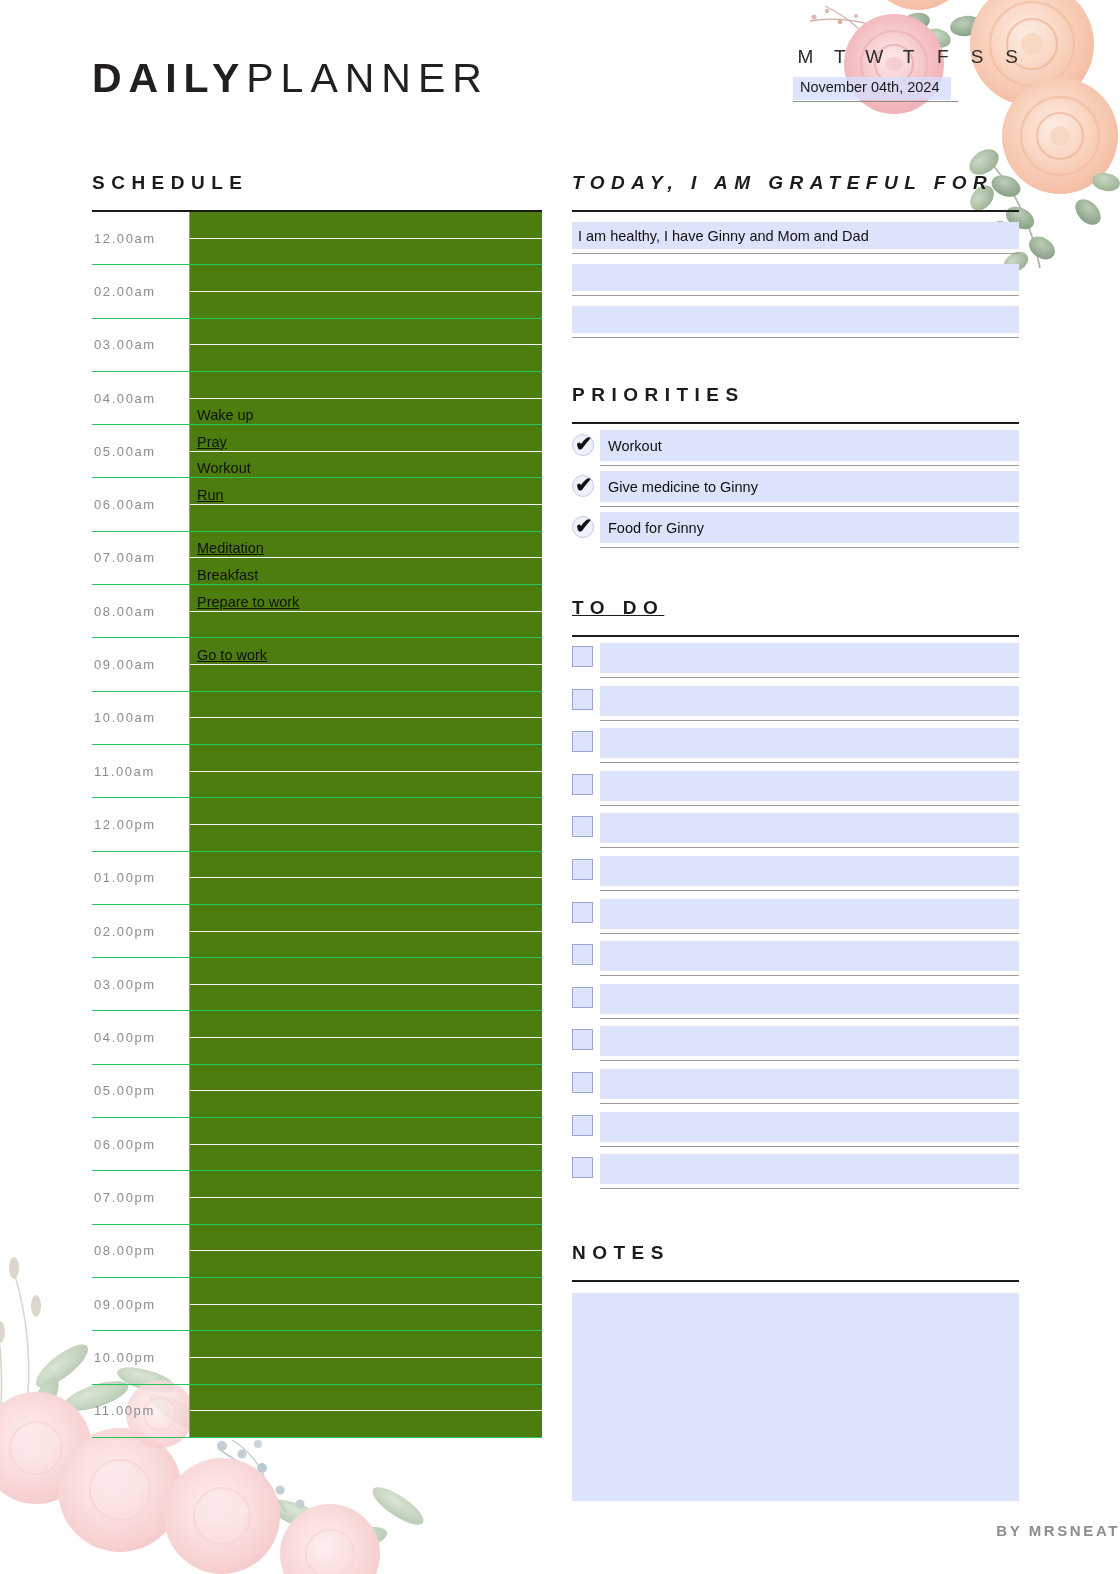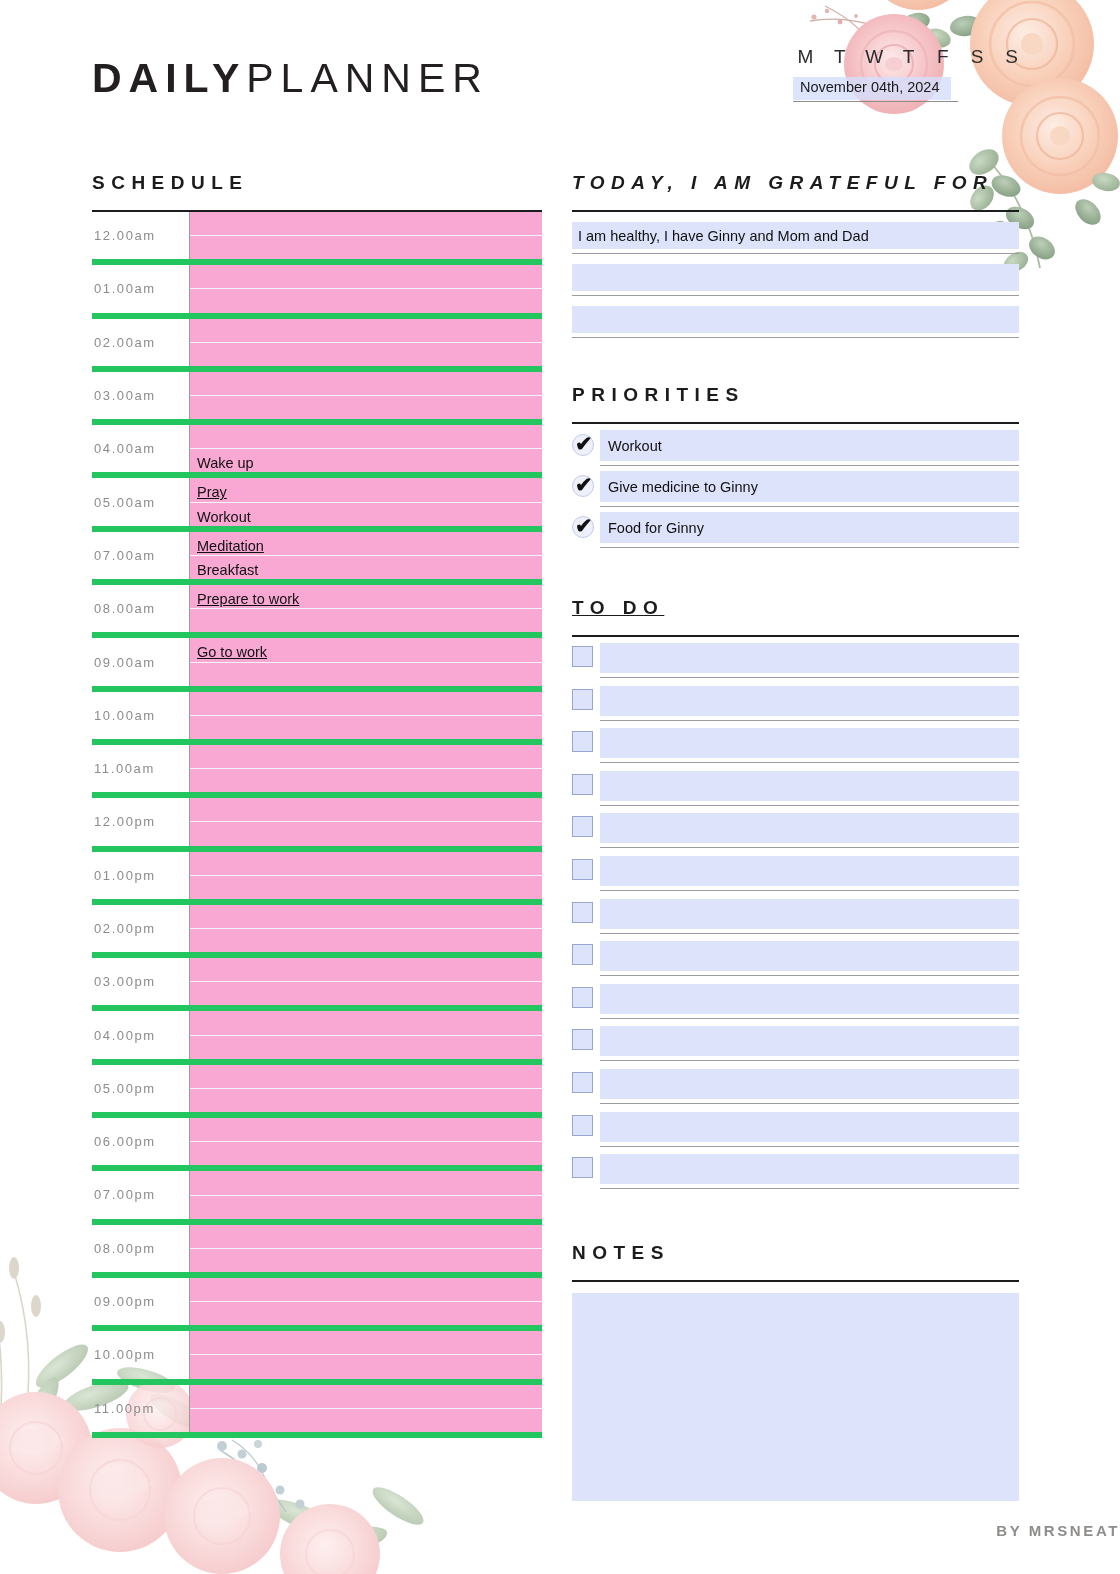--- a/index.html
+++ b/index.html
@@ -80,39 +80,39 @@
 
   
   #schedule-grid {
     position: absolute;
     left: 92px; top: 212px;
     width: 450px;
   }
   .hour-row {
     position: relative;
     height: 53.3px;
-    border-bottom: 6px solid #22c55e;
+    border-bottom: 1px solid #22c55e;
     display: flex;
   }
   .hour-label {
     width: 98px;
     flex: 0 0 98px;
     border-right: 1px solid #9a9a9a;
     font-size: 13px;
     letter-spacing: 1.6px;
     color: #8c8c8c;
     display: flex;
     align-items: center;
     padding-left: 2px;
   }
   .hour-slots {
     flex: 1;
     display: flex;
     flex-direction: column;
-    background: #f9a8d4;
+    background: #4d7c0f;
   }
   .slot {
     flex: 1;
     position: relative;
     display: flex;
     align-items: flex-end;
     padding-left: 7px;
     font-size: 14.5px;
     color: #111;
     line-height: 1.05;
@@ -357,27 +357,20 @@
   <div class="sec-rule" style="left:92px; top:210px; width:450px;"></div>
   <div id="schedule-grid">
       <div class="hour-row">
         <div class="hour-label">12.00am</div>
         <div class="hour-slots">
           <div class="slot half"></div>
           <div class="slot"></div>
         </div>
       </div>
       <div class="hour-row">
-        <div class="hour-label">01.00am</div>
-        <div class="hour-slots">
-          <div class="slot half"></div>
-          <div class="slot"></div>
-        </div>
-      </div>
-      <div class="hour-row">
         <div class="hour-label">02.00am</div>
         <div class="hour-slots">
           <div class="slot half"></div>
           <div class="slot"></div>
         </div>
       </div>
       <div class="hour-row">
         <div class="hour-label">03.00am</div>
         <div class="hour-slots">
           <div class="slot half"></div>
@@ -389,20 +382,27 @@
         <div class="hour-slots">
           <div class="slot half"></div>
           <div class="slot">Wake up</div>
         </div>
       </div>
       <div class="hour-row">
         <div class="hour-label">05.00am</div>
         <div class="hour-slots">
           <div class="slot half">Pray</div>
           <div class="slot">Workout</div>
+        </div>
+      </div>
+      <div class="hour-row">
+        <div class="hour-label">06.00am</div>
+        <div class="hour-slots">
+          <div class="slot half">Run</div>
+          <div class="slot"></div>
         </div>
       </div>
       <div class="hour-row">
         <div class="hour-label">07.00am</div>
         <div class="hour-slots">
           <div class="slot half">Meditation</div>
           <div class="slot">Breakfast</div>
         </div>
       </div>
       <div class="hour-row">

